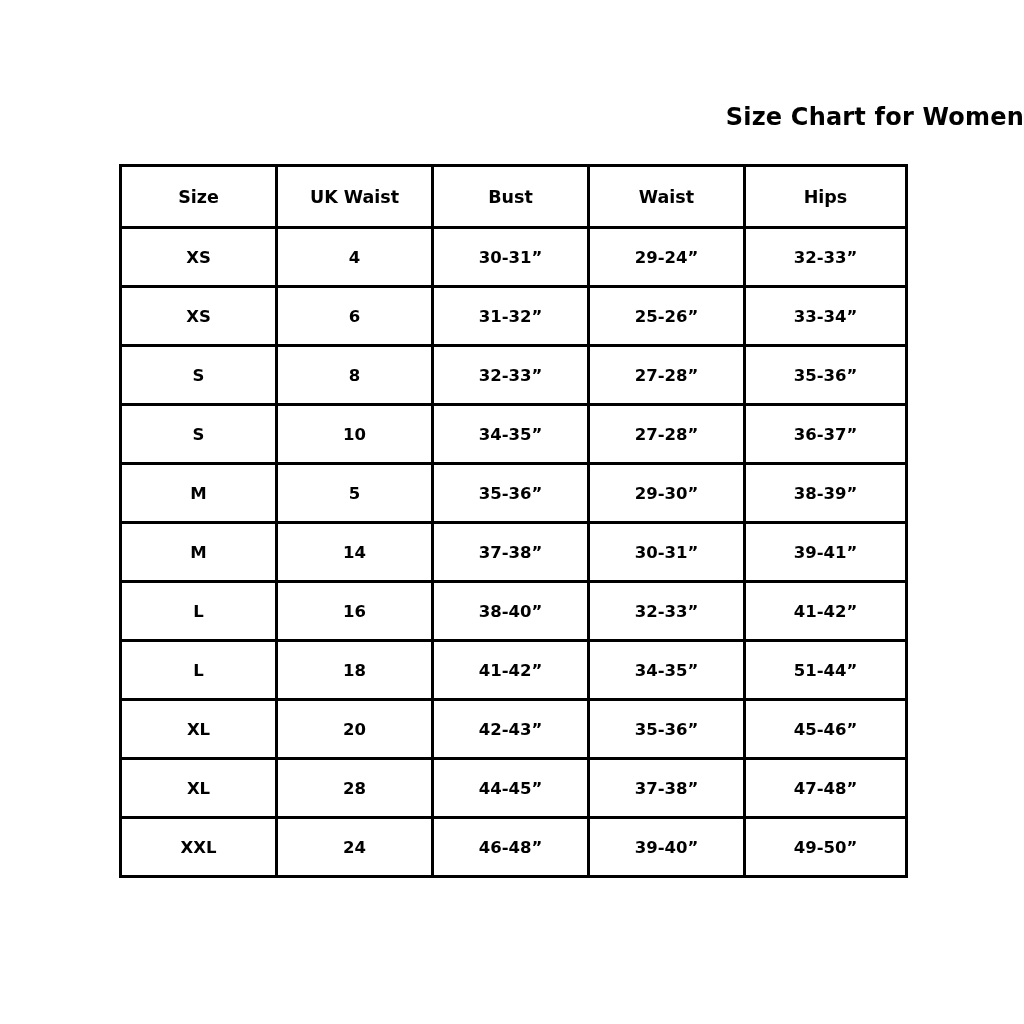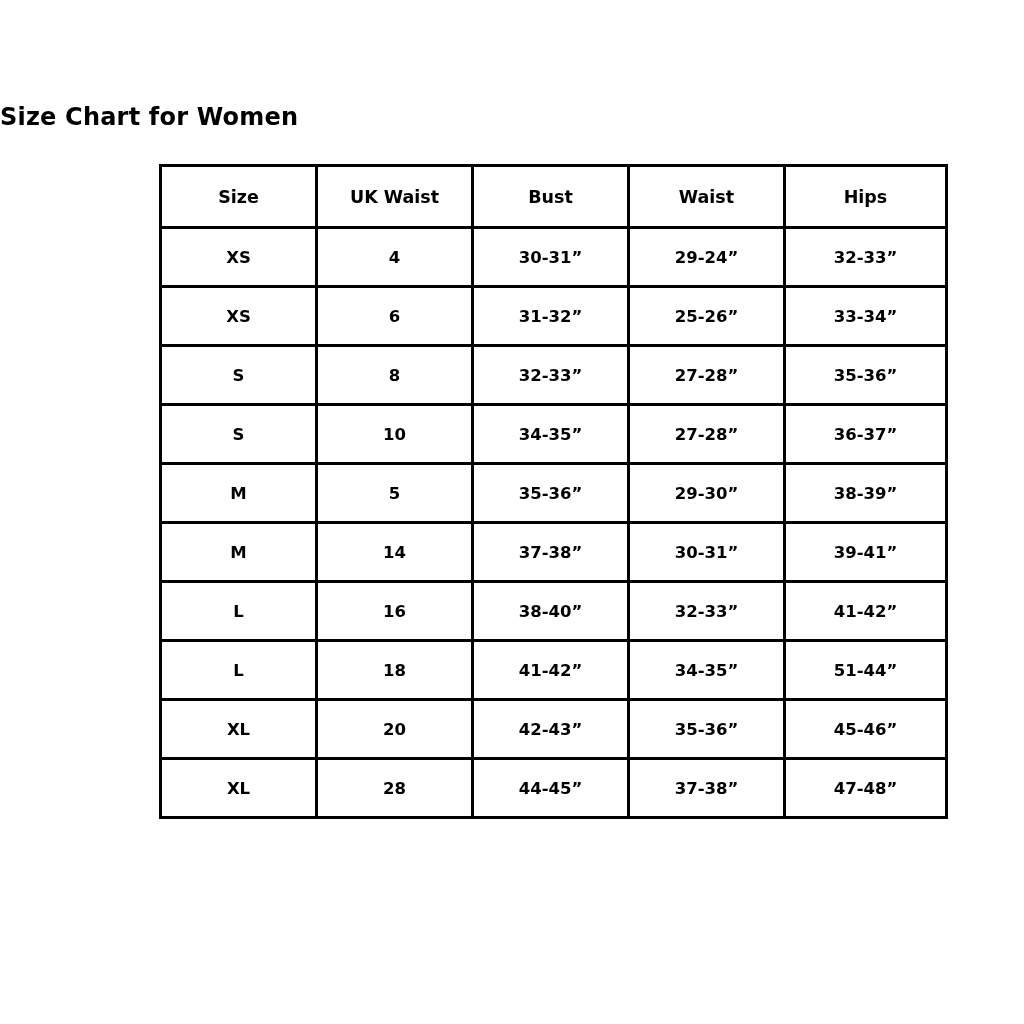--- a/index.html
+++ b/index.html
@@ -18,31 +18,30 @@
     position: relative;
     width: 1024px;
     height: 1024px;
     box-sizing: border-box;
   }
   .title {
     position: absolute;
     top: 103px;
     left: 0;
     width: 1024px;
-    text-align: left;
+    text-align: right;
     font-size: 24px;
     font-weight: bold;
     letter-spacing: 0.2px;
   }
   .table-wrap {
     position: absolute;
     left: 119px;
     top: 164px;
     width: 786px;
-    margin-left: 40px;
   }
   table.size-chart {
     border-collapse: collapse;
     width: 786px;
     table-layout: fixed;
   }
   table.size-chart th,
   table.size-chart td {
     border: 3px solid #000000;
     text-align: center;
@@ -151,17 +150,24 @@
           <td>35-36”</td>
           <td>45-46”</td>
         </tr>
         <tr>
           <td>XL</td>
           <td>28</td>
           <td>44-45”</td>
           <td>37-38”</td>
           <td>47-48”</td>
         </tr>
+        <tr>
+          <td>XXL</td>
+          <td>24</td>
+          <td>46-48”</td>
+          <td>39-40”</td>
+          <td>49-50”</td>
+        </tr>
       </tbody>
     </table>
   </div>
 
 </div>
 
 </body></html>

